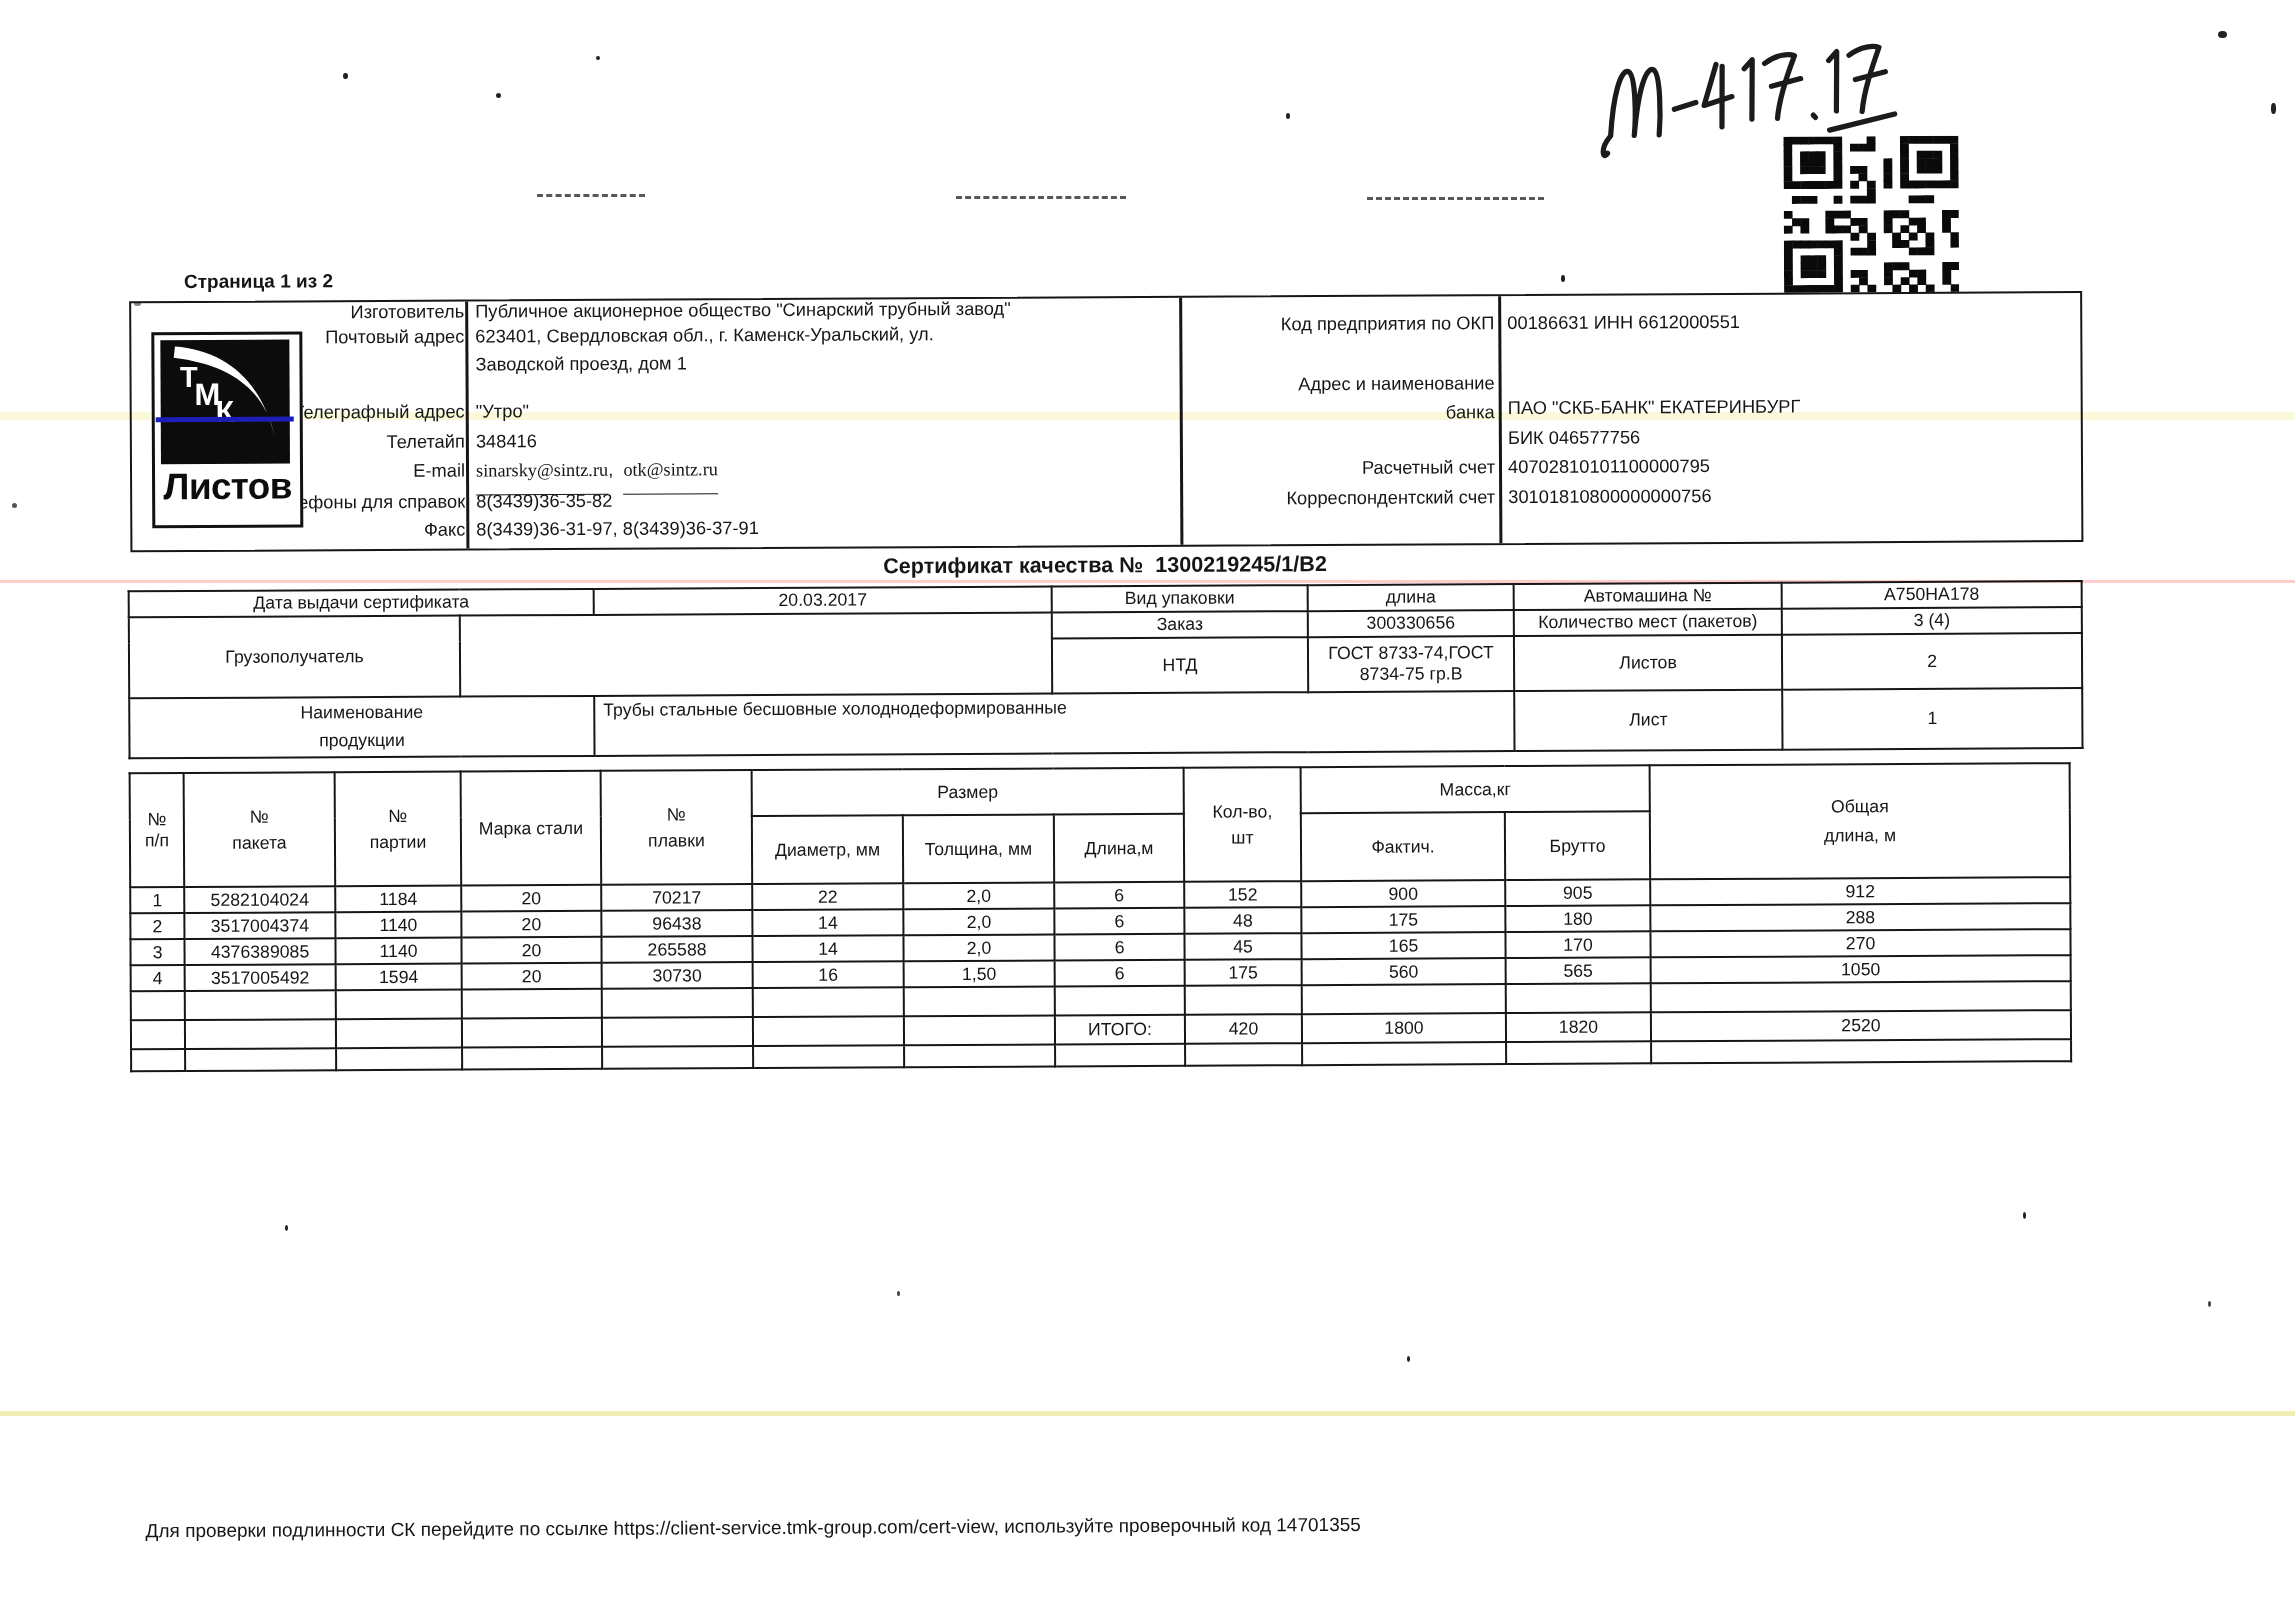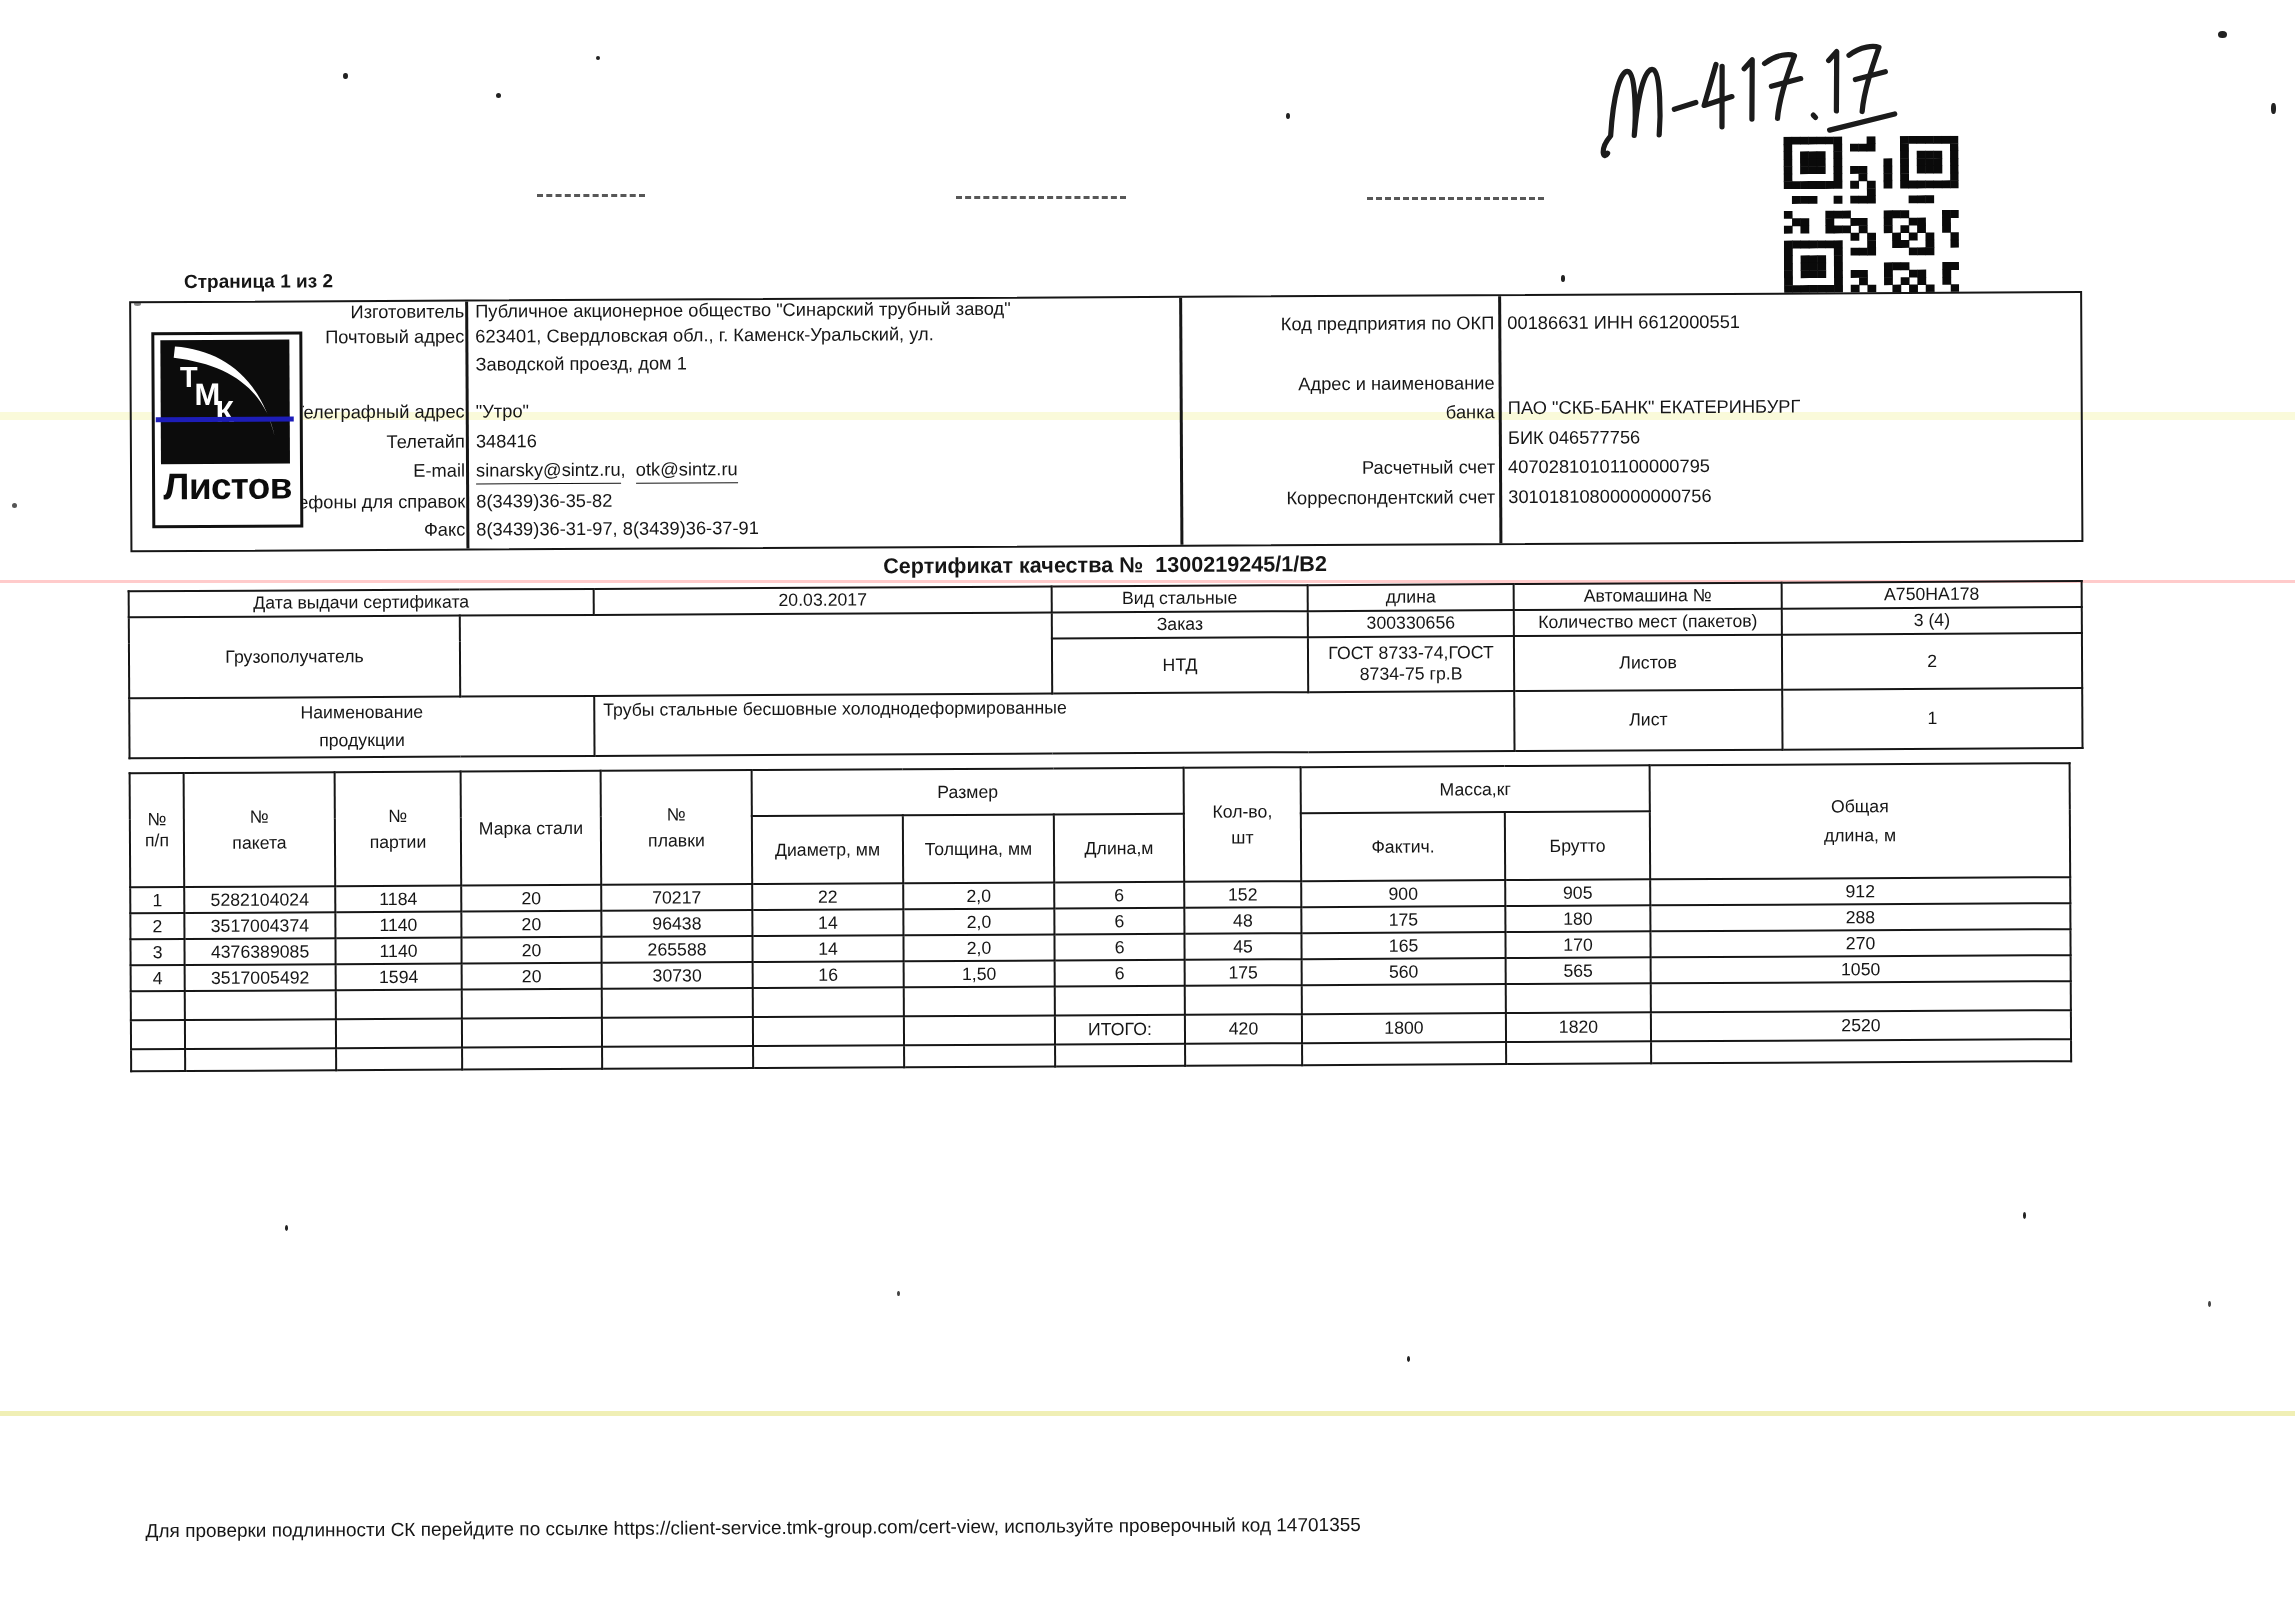--- a/index.html
+++ b/index.html
@@ -12,21 +12,21 @@
   .abs{position:absolute;}
   .pre{white-space:pre-line;}
   .sr{position:absolute;width:0.7px;height:0.7px;overflow:hidden;clip:rect(0 0 0 0);}
   
   .hdr-box{left:131px;top:296px;width:1949px;height:247px;border:2.6px solid #161616;}
   .vline{position:absolute;top:0;bottom:0;width:2.6px;background:#161616;}
   .hlabel{position:absolute;width:333px;text-align:right;font-size:18.3px;line-height:22px;}
   .hval{position:absolute;font-size:18.3px;line-height:22px;}
   .rlabel{position:absolute;width:309px;text-align:right;font-size:18.3px;line-height:22px;}
   .rval{position:absolute;font-size:18.3px;line-height:22px;}
-  .uline{border-bottom:1.3px solid #161616;padding-bottom:3px;}
+  .uline{border-bottom:1.3px solid #161616;padding-bottom:14px;font-family:Liberation Serif, serif;}
   
   .logo-box{left:153px;top:327px;width:145px;height:190px;border:3.3px solid #111;background:#fff;}
   .logo-black{position:absolute;left:5.9px;top:5.2px;width:129px;height:124px;background:#0c0c0c;}
   .logo-letter{position:absolute;color:#fff;font-weight:bold;font-family:"Liberation Sans",sans-serif;}
   .logo-blue{position:absolute;left:-4.6px;top:77px;width:138px;height:5.2px;background:#1d1db8;}
   .logo-name{position:absolute;left:0px;top:131px;width:100%;text-align:center;
     font-size:37px;font-weight:bold;letter-spacing:-0.7px;color:#0c0c0c;}
   
   table{border-collapse:collapse;table-layout:fixed;}
   td,th{border:2px solid #161616;font-weight:normal;font-size:17.7px;
@@ -358,21 +358,21 @@
         <col style="width:458px">
         <col style="width:256px">
         <col style="width:206px">
         <col style="width:268px">
         <col style="width:300px">
       </colgroup>
     <tbody>
         <tr style="height:25px;">
       <td colspan="2">Дата выдачи сертификата</td>
       <td>20.03.2017</td>
-      <td>Вид стальные</td>
+      <td>Вид упаковки</td>
       <td>длина</td>
       <td>Автомашина №</td>
       <td>А750НА178</td>
     </tr>
     <tr style="height:26px;">
       <td rowspan="2">Грузополучатель</td>
       <td rowspan="2" colspan="2"></td>
       <td>Заказ</td>
       <td>300330656</td>
       <td>Количество мест (пакетов)</td>

